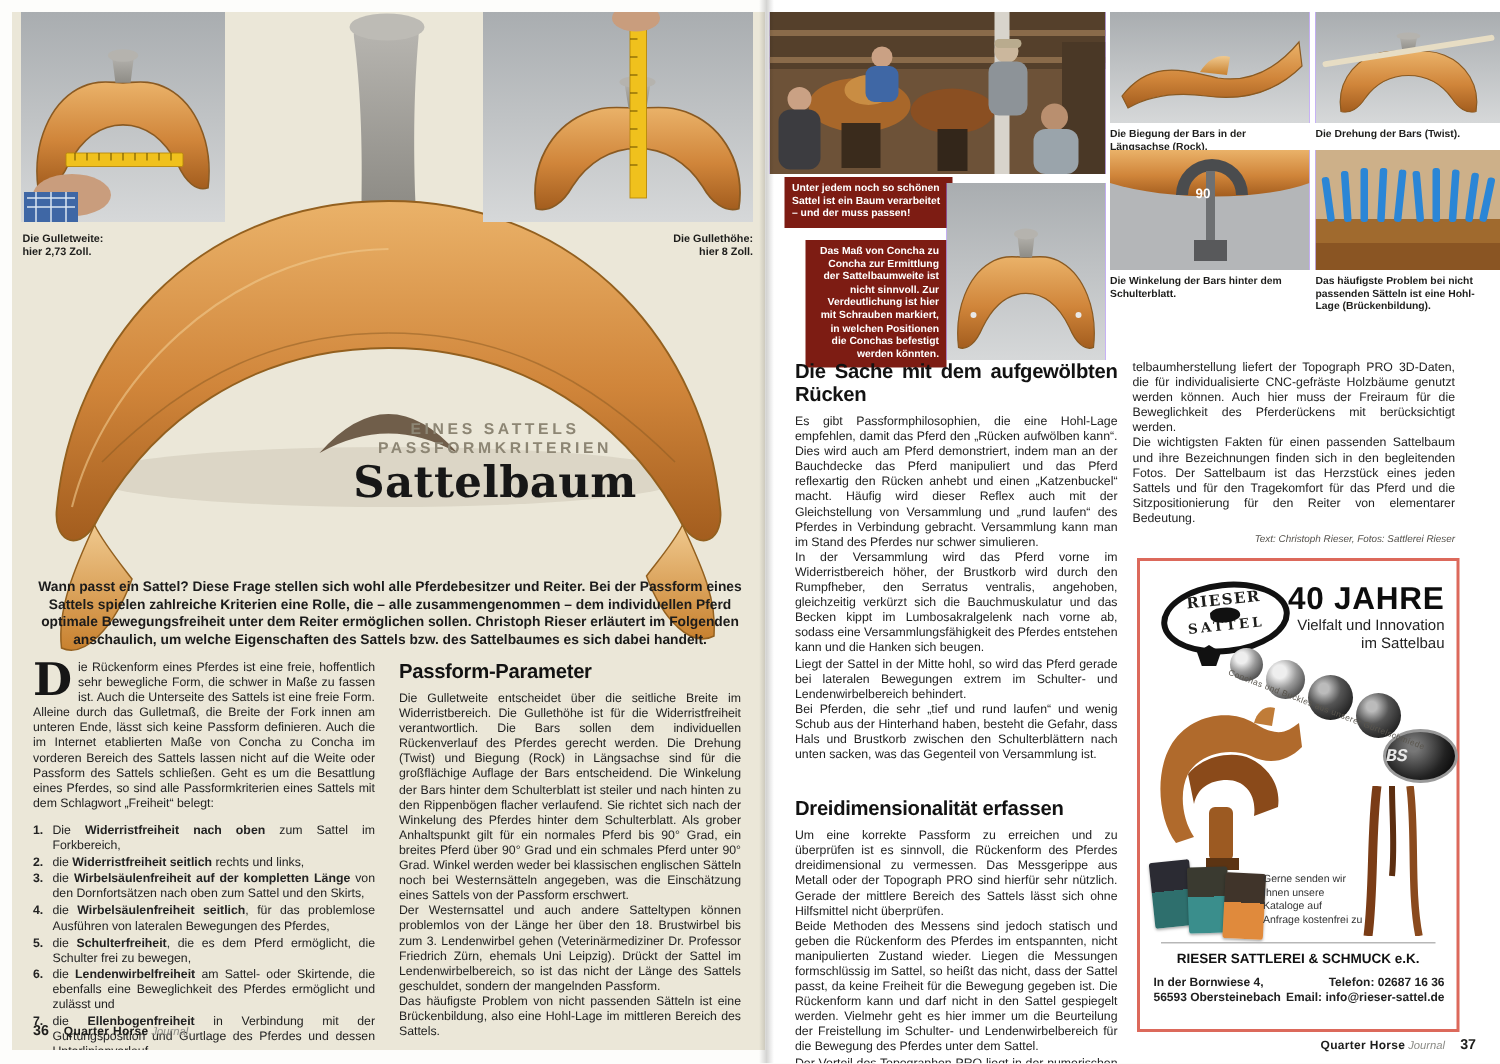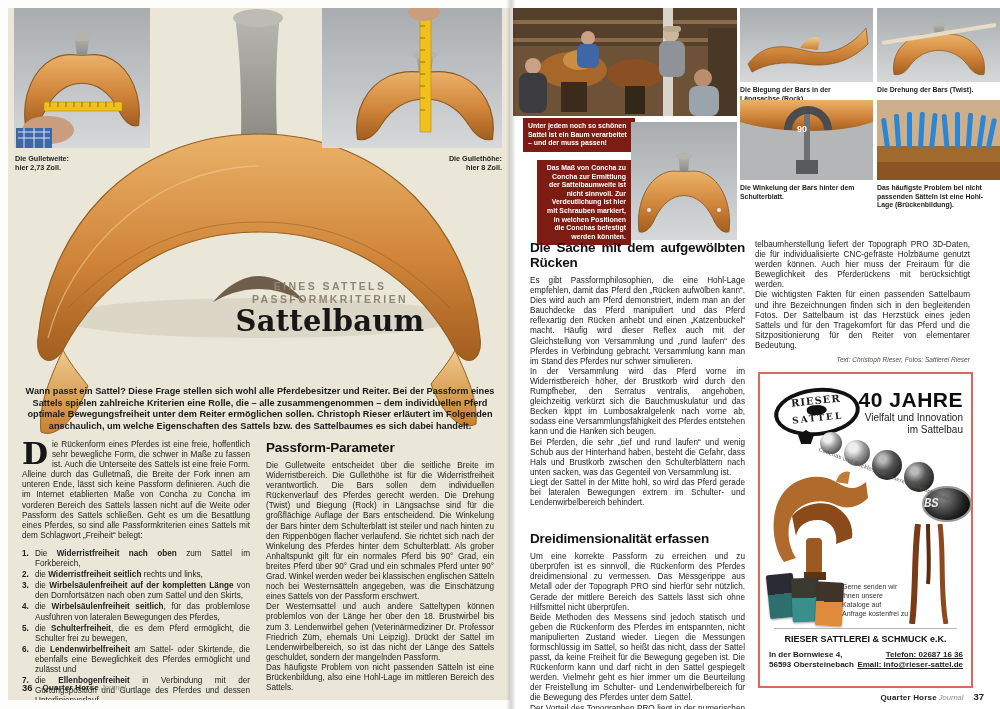--- a/index.html
+++ b/index.html
@@ -45,21 +45,21 @@
   .ad-sub{position:absolute;right:8px;top:38px;font-size:10px;line-height:12px;text-align:right;color:#222;}
   .concha{position:absolute;border-radius:50%;}
   .c-light{background:radial-gradient(circle at 35% 30%,#eee 0 18%,#9a9a9a 45%,#4a4a4a 80%);}
   .c-dark{background:radial-gradient(circle at 35% 30%,#bbb 0 12%,#555 40%,#181818 85%);}
   .buckle{position:absolute;width:46px;height:32px;border-radius:50%;background:radial-gradient(circle at 40% 30%,#777 0 10%,#222 60%,#000 95%);border:2px solid #999;display:flex;align-items:center;justify-content:flex-start;color:#e8e8e8;font-family:Liberation Mono, monospace;font-style:italic;font-weight:bold;font-size:12px;}
   .conchas-note{position:absolute;left:60px;top:72px;width:150px;font-size:5.6px;color:#5a564e;transform:rotate(21deg);transform-origin:left top;letter-spacing:0.3px;}
   .ad-note{position:absolute;left:82px;top:208px;width:78px;font-size:7px;line-height:9px;color:#333;white-space:pre-line;}
   .ad-divider{position:absolute;left:14px;right:14px;top:254px;border-top:1px solid #b7b7b7;}
   .ad-company{position:absolute;left:0;right:0;top:260px;text-align:center;font-size:9px;font-weight:bold;color:#111;}
   .ad-addr{position:absolute;left:9px;top:276px;font-size:8px;font-weight:bold;line-height:10px;color:#222;white-space:pre-line;}
-  .ad-contact{position:absolute;right:8px;top:276px;font-size:8px;font-weight:bold;line-height:10px;color:#222;text-align:right;white-space:pre-line;text-decoration:underline;}
+  .ad-contact{position:absolute;right:8px;top:276px;font-size:8px;font-weight:bold;line-height:10px;color:#222;text-align:right;white-space:pre-line;}
   .catalog{position:absolute;width:27px;height:44px;border-radius:2px;box-shadow:0 1px 2px rgba(0,0,0,.35);}
   
   #spine{position:absolute;left:506px;top:0;width:10px;height:709px;background:linear-gradient(90deg,rgba(0,0,0,0) 0,rgba(0,0,0,.16) 50%,rgba(0,0,0,0) 100%);}
   .prot-label{position:absolute;left:57px;top:24px;color:#fff;font-size:9px;font-weight:bold;}
 </style>
 </head>
 <body>
 
 <div id="spread">
 
@@ -300,22 +300,22 @@
         <use href="#treefront" transform="translate(3,28) scale(1.0,1.2)"></use>
         <circle cx="18" cy="88" r="2" fill="#e8e8e8"></circle>
           <circle cx="88" cy="88" r="2" fill="#e8e8e8"></circle>
       </svg>
     </div>
 
     <div class="rcol" style="left:17px;top:240px;">
       <h2 class="sec">Die Sache mit dem aufgewölbten Rücken</h2>
       <p>Es gibt Passformphilosophien, die eine Hohl-Lage empfehlen, damit das Pferd den „Rücken aufwölben kann“. Dies wird auch am Pferd demonstriert, indem man an der Bauchdecke das Pferd manipuliert und das Pferd reflexartig den Rücken anhebt und einen „Katzenbuckel“ macht. Häufig wird dieser Reflex auch mit der Gleichstellung von Versammlung und „rund laufen“ des Pferdes in Verbindung gebracht. Versammlung kann man im Stand des Pferdes nur schwer simulieren.</p>
       <p>In der Versammlung wird das Pferd vorne im Widerristbereich höher, der Brustkorb wird durch den Rumpfheber, den Serratus ventralis, angehoben, gleichzeitig verkürzt sich die Bauchmuskulatur und das Becken kippt im Lumbosakralgelenk nach vorne ab, sodass eine Versammlungsfähigkeit des Pferdes entstehen kann und die Hanken sich beugen.</p>
+      <p>Liegt der Sattel in der Mitte hohl, so wird das Pferd gerade bei lateralen Bewegungen extrem im Schulter- und Lendenwirbelbereich behindert.</p>
       <p>Bei Pferden, die sehr „tief und rund laufen“ und wenig Schub aus der Hinterhand haben, besteht die Gefahr, dass Hals und Brustkorb zwischen den Schulterblättern nach unten sacken, was das Gegenteil von Versammlung ist.</p>
-      <p>Liegt der Sattel in der Mitte hohl, so wird das Pferd gerade bei lateralen Bewegungen extrem im Schulter- und Lendenwirbelbereich behindert.</p>
       <h2 class="sec" style="margin-top:23px;">Dreidimensionalität erfassen</h2>
       <p>Um eine korrekte Passform zu erreichen und zu überprüfen ist es sinnvoll, die Rückenform des Pferdes dreidimensional zu vermessen. Das Messgerippe aus Metall oder der Topograph PRO sind hierfür sehr nützlich. Gerade der mittlere Bereich des Sattels lässt sich ohne Hilfsmittel nicht überprüfen.</p>
       <p>Beide Methoden des Messens sind jedoch statisch und geben die Rückenform des Pferdes im entspannten, nicht manipulierten Zustand wieder. Liegen die Messungen formschlüssig im Sattel, so heißt das nicht, dass der Sattel passt, da keine Freiheit für die Bewegung gegeben ist. Die Rückenform kann und darf nicht in den Sattel gespiegelt werden. Vielmehr geht es hier immer um die Beurteilung der Freistellung im Schulter- und Lendenwirbelbereich für die Bewegung des Pferdes unter dem Sattel.</p>
       <p>Der Vorteil des Topographen PRO liegt in der numerischen Erfassung und Reproduzierbarkeit einer Messung. Auch die Veränderungen des Pferderückens durch Wachstum oder Training kann bei Nachmessungen erfasst und dargestellt werden. Für die Sat-</p>
     </div>
 
     <div class="rcol" style="left:242px;top:240px;">
       <p>telbaumherstellung liefert der Topograph PRO 3D-Daten, die für individualisierte CNC-gefräste Holzbäume genutzt werden können. Auch hier muss der Freiraum für die Beweglichkeit des Pferderückens mit berücksichtigt werden.</p>
       <p>Die wichtigsten Fakten für einen passenden Sattelbaum und ihre Bezeichnungen finden sich in den begleitenden Fotos. Der Sattelbaum ist das Herzstück eines jeden Sattels und für den Tragekomfort für das Pferd und die Sitzpositionierung für den Reiter von elementarer Bedeutung.</p>
       <div class="credit">Text: Christoph Rieser, Fotos: Sattlerei Rieser</div>

